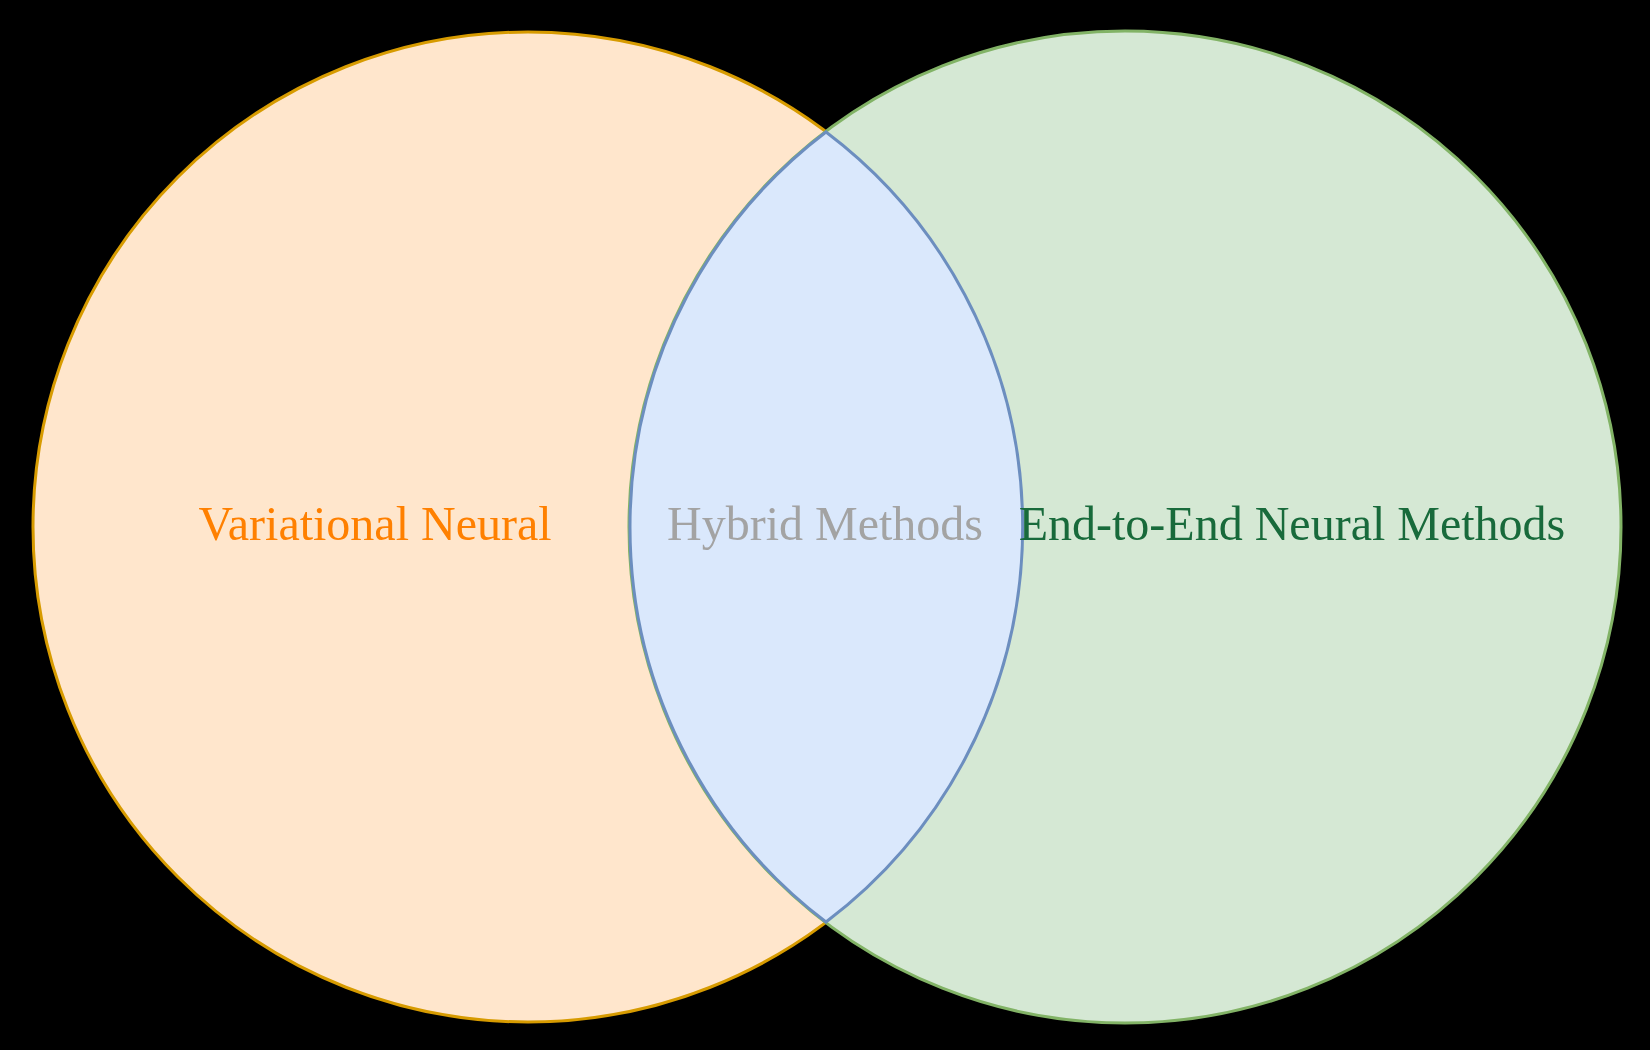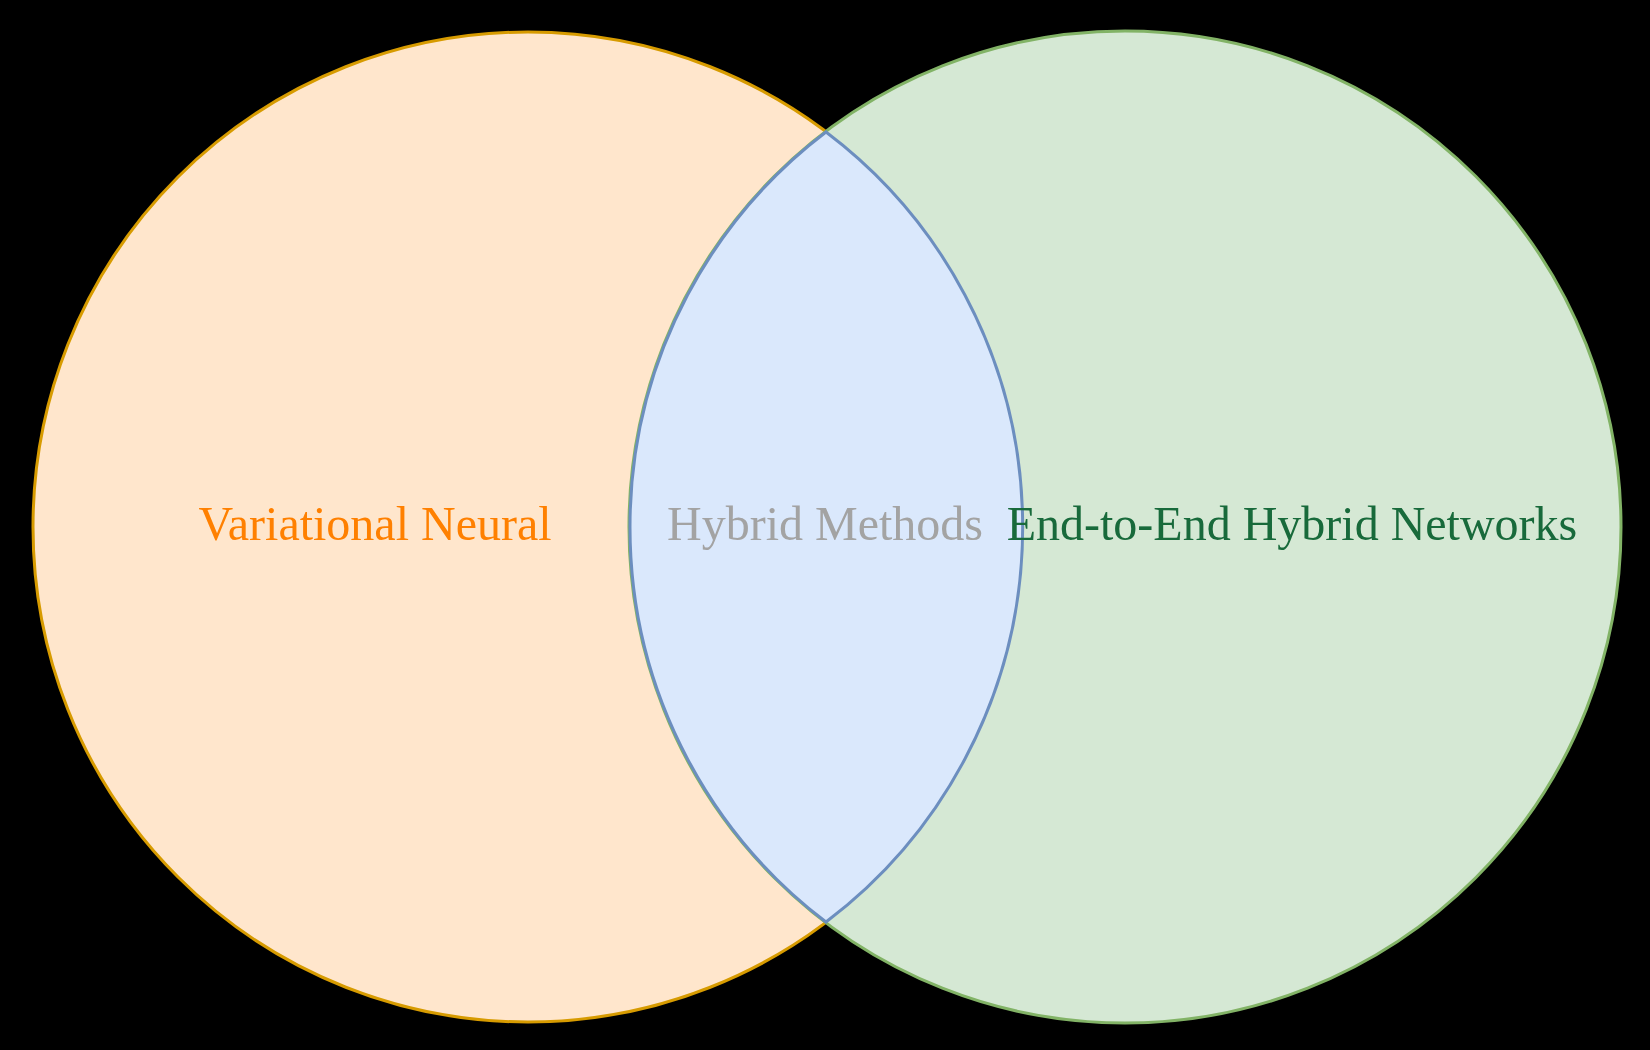--- a/index.html
+++ b/index.html
@@ -47,15 +47,15 @@
 
     <circle cx="1125" cy="527" r="496" stroke-width="3" fill="#D5E8D4" stroke="#82B366"></circle>
 
     <path d="M 826 132 A 495 495 0 0 1 826 922 A 496 496 0 0 1 826 132 Z" stroke-width="3" fill="#DAE8FC" stroke="#6C8EBF"></path>
   </svg>
 
   <div class="set-label label-left" style="color: rgb(255, 128, 0);">Variational Neural</div>
 
   <div class="set-label label-mid" style="color: #a3a3a3;">Hybrid Methods</div>
 
-  <div class="set-label label-right" style="color: rgb(24, 106, 59);">End-to-End Hybrid Networks</div>
+  <div class="set-label label-right" style="color: rgb(24, 106, 59);">End-to-End Neural Methods</div>
 
 </div>
 
 </body></html>

